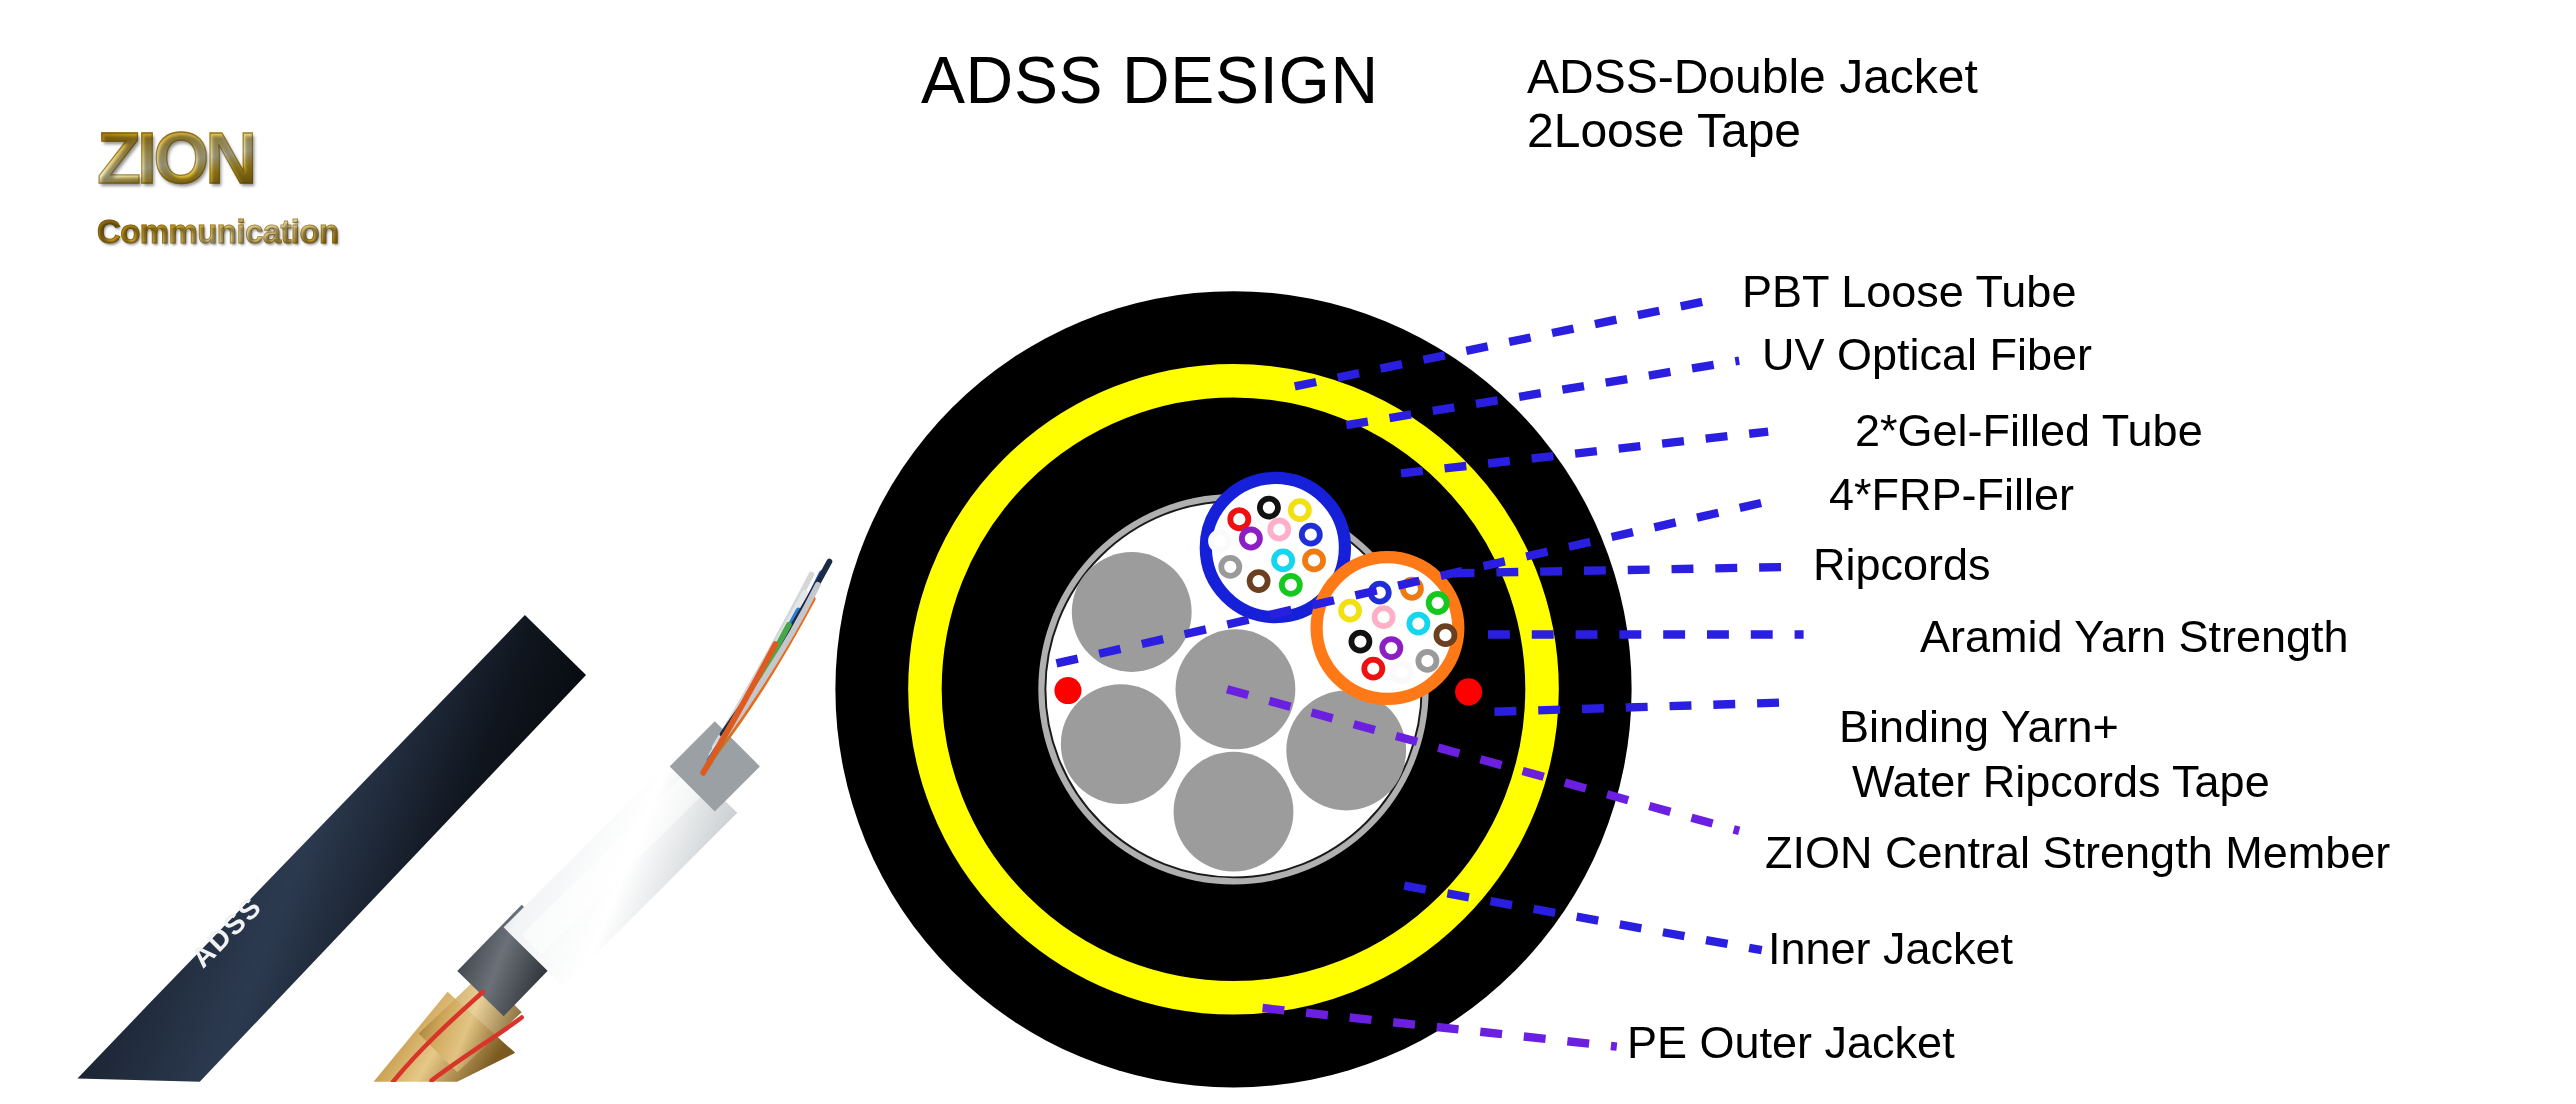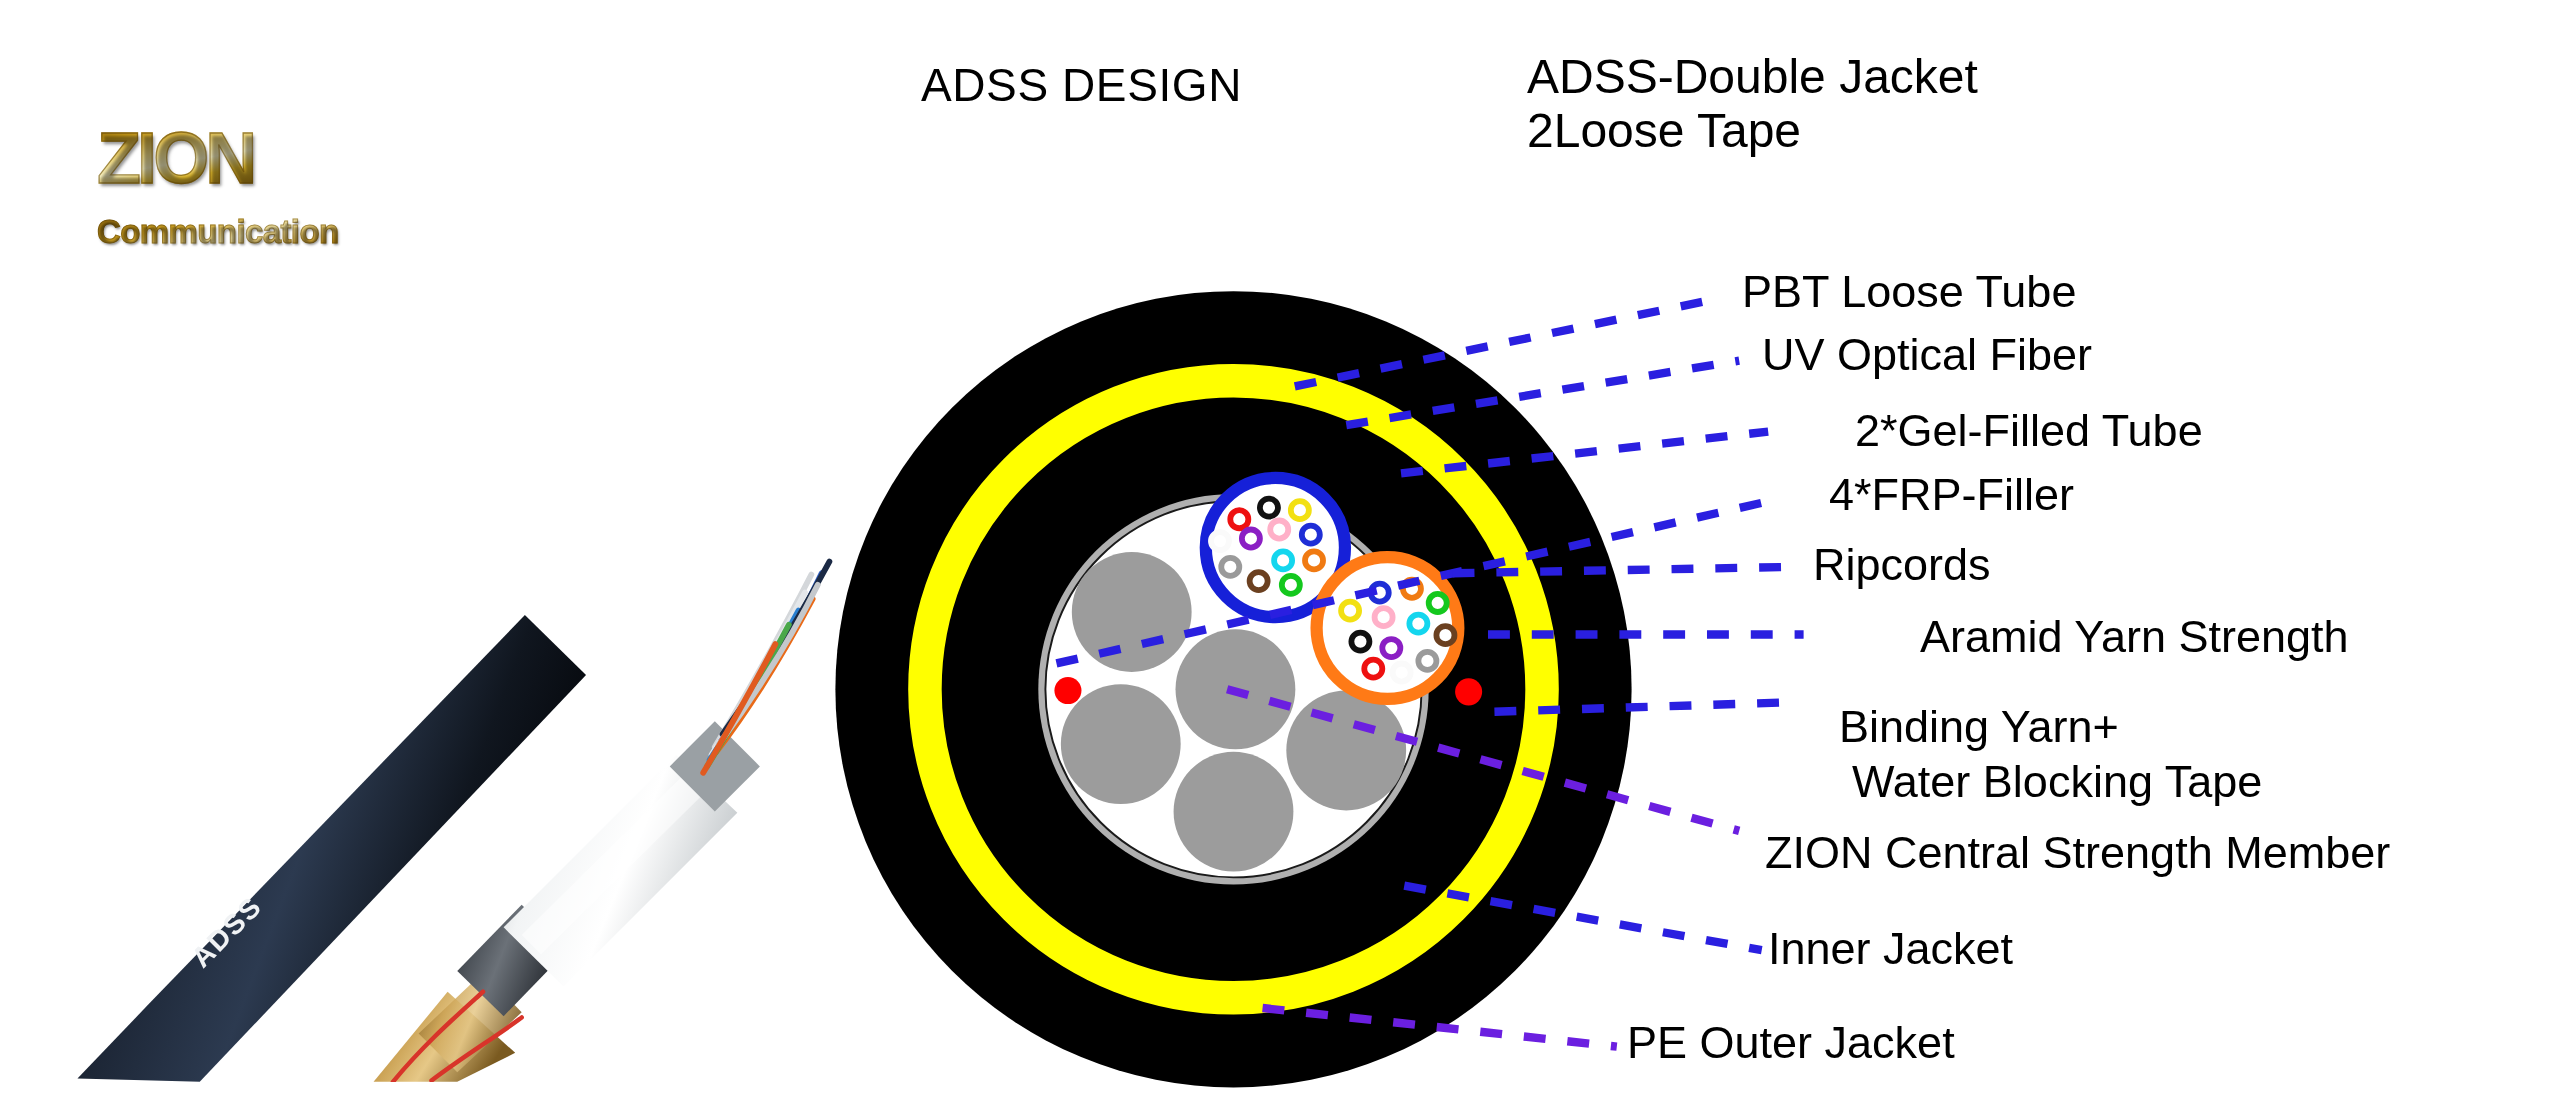--- a/index.html
+++ b/index.html
@@ -18,21 +18,21 @@
     text-shadow:1.9px 2.6px 3.2px rgba(0,0,0,.42);
     -webkit-text-stroke:1.3px rgba(90,62,4,.55);}
   .logo-sub{font-family:"Liberation Sans",sans-serif;font-weight:bold;
     font-size:33px;letter-spacing:-0.6px;margin-top:19px;
     background:linear-gradient(165deg,#7a5405 0%,#d8a820 26%,#fbeaa4 48%,#c9971a 72%,#7f5a07 100%);
     -webkit-background-clip:text;background-clip:text;color:transparent;
     text-shadow:1.3px 1.9px 2.6px rgba(0,0,0,.45);
     -webkit-text-stroke:1px rgba(80,55,3,.5);}
 
   
-  .title{position:absolute;left:921px;top:58px;font-size:46px;
+  .title{position:absolute;left:921px;top:42px;font-size:66px;
          letter-spacing:0.6px;white-space:nowrap;}
   .subtitle{position:absolute;left:1527px;top:50px;font-size:48px;line-height:1.12;
             white-space:nowrap;}
 
   
   .photo{position:absolute;left:71px;top:322px;width:779px;height:760px;}
   .photo svg{display:block;width:100%;height:100%;}
 
   
   .xsec{position:absolute;left:818px;top:277px;width:831px;height:831px;}
@@ -213,19 +213,19 @@
     </g>
   </svg>
 
   <div class="lbl" style="left:1742px;top:267px;">PBT Loose Tube</div>
   <div class="lbl" style="left:1762px;top:330px;">UV Optical Fiber</div>
   <div class="lbl" style="left:1855px;top:406px;">2*Gel-Filled Tube</div>
   <div class="lbl" style="left:1829px;top:470px;">4*FRP-Filler</div>
   <div class="lbl" style="left:1813px;top:540px;">Ripcords</div>
   <div class="lbl" style="left:1920px;top:612px;">Aramid Yarn Strength</div>
   <div class="lbl" style="left:1839px;top:702px;text-align:center;">Binding Yarn+</div>
-  <div class="lbl" style="left:1852px;top:757px;">Water Blocking Tape</div>
+  <div class="lbl" style="left:1852px;top:757px;">Water Ripcords Tape</div>
   <div class="lbl" style="left:1765px;top:828px;">ZION Central Strength Member</div>
   <div class="lbl" style="left:1768px;top:924px;">Inner Jacket</div>
   <div class="lbl" style="left:1627px;top:1018px;">PE Outer Jacket</div>
 
 </div>
 
 
 </body></html>

